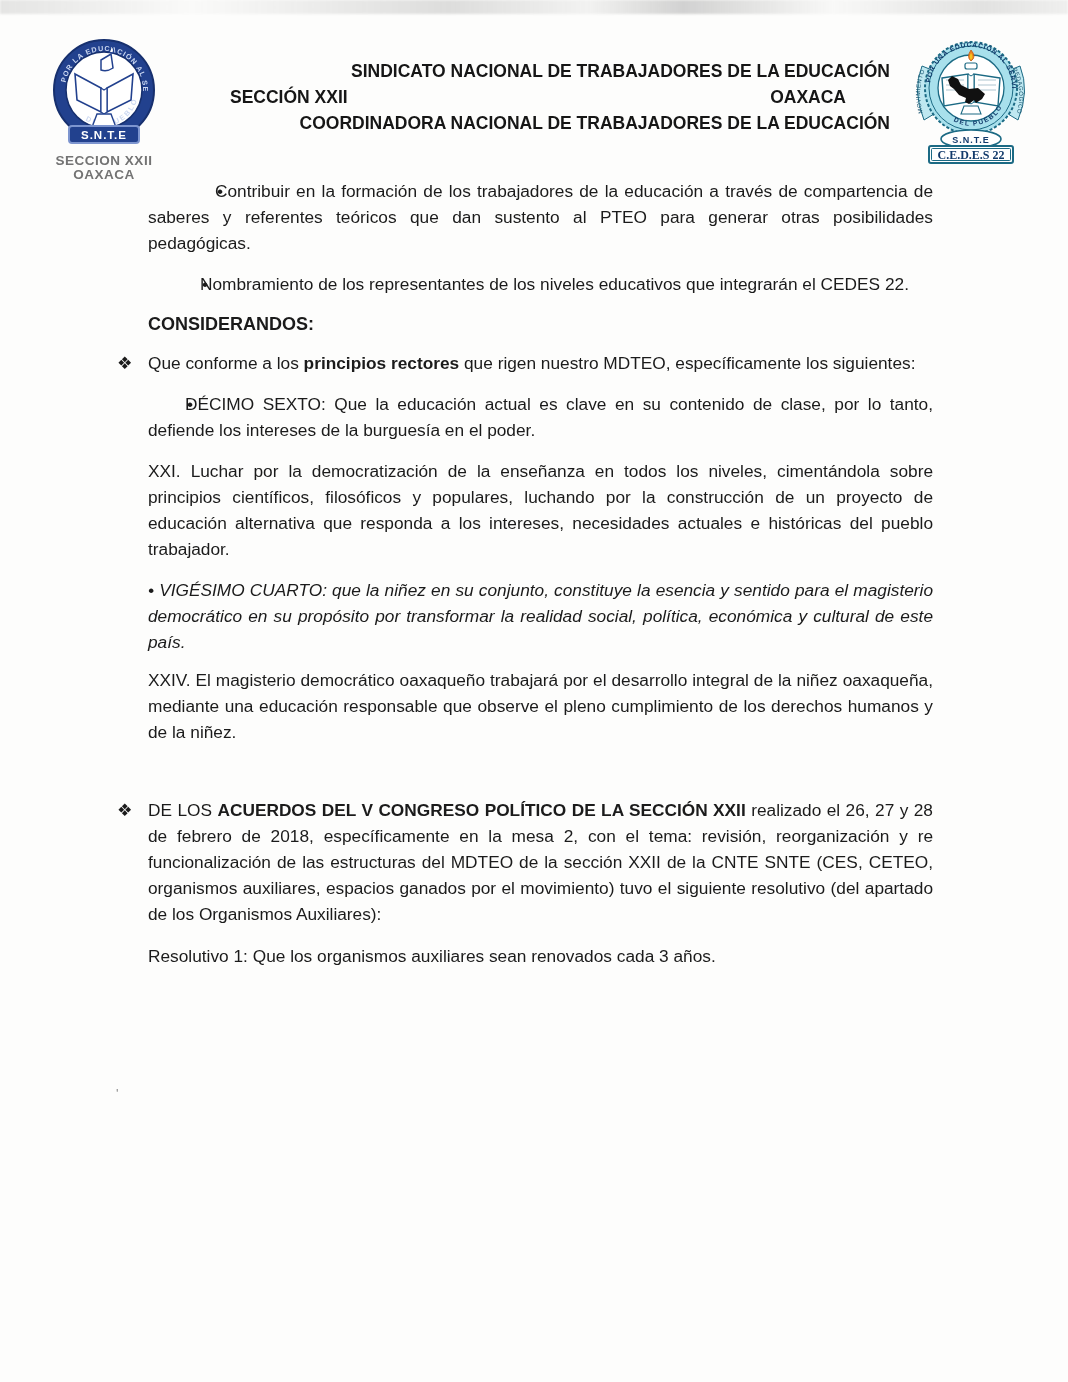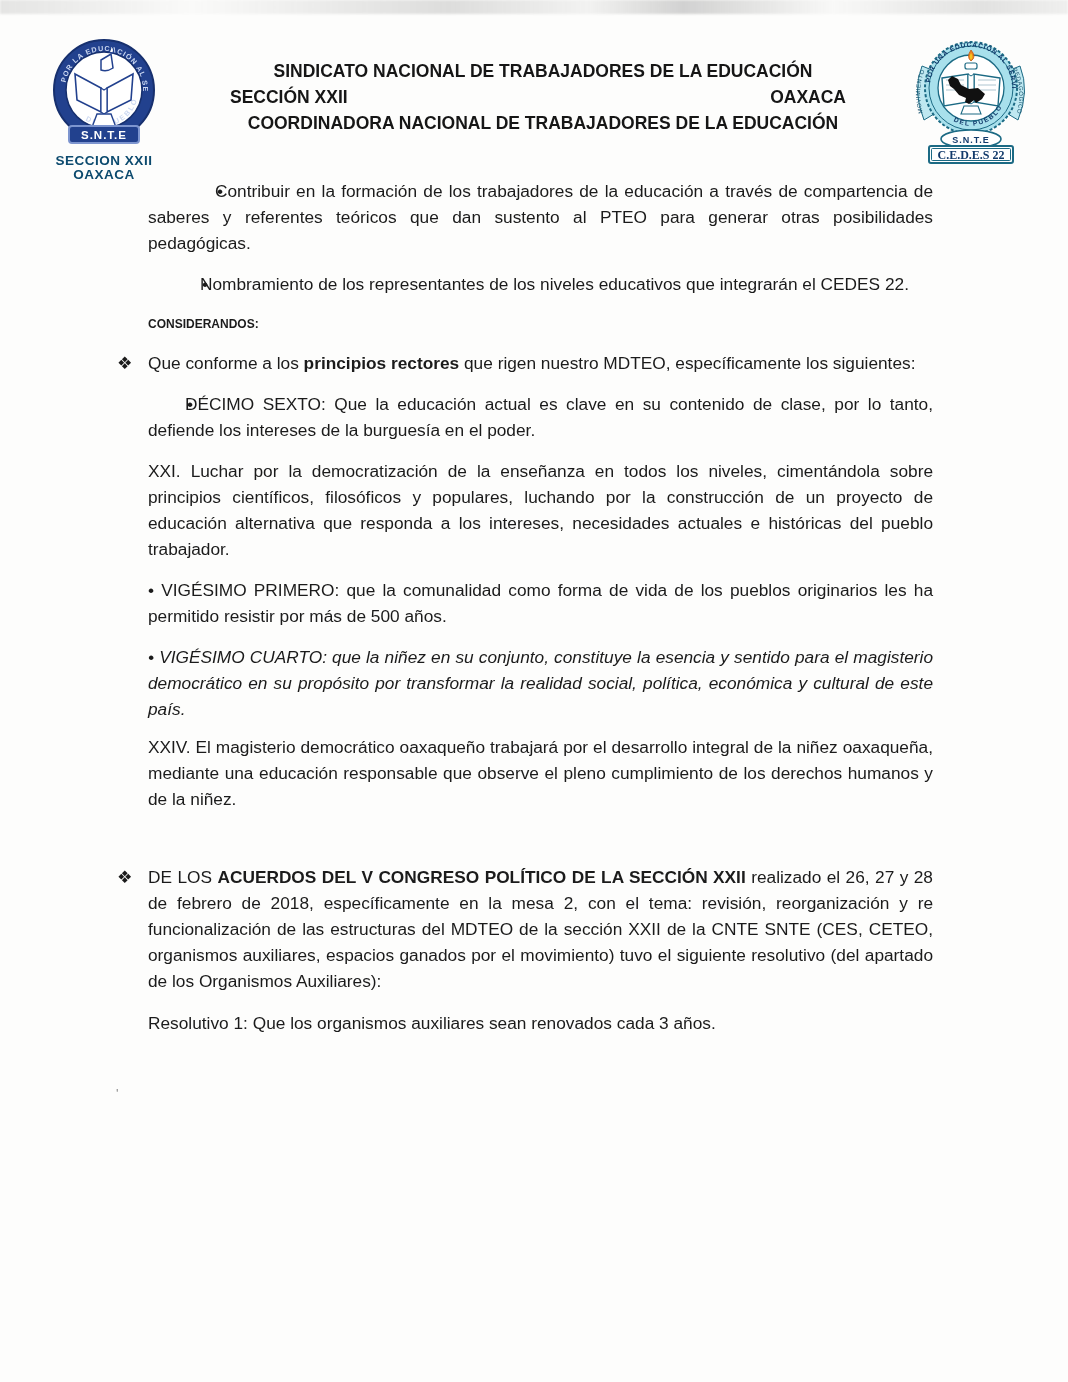--- a/index.html
+++ b/index.html
@@ -20,43 +20,43 @@
         rgba(120,120,120,.18) 0%, rgba(200,200,200,.05) 18%,
         rgba(110,110,110,.22) 42%, rgba(150,150,150,.10) 55%,
         rgba(100,100,100,.28) 64%, rgba(180,180,180,.06) 78%,
         rgba(120,120,120,.20) 92%, rgba(120,120,120,.10) 100%);
     filter:blur(1px);
   }
   .speck{position:absolute;color:#555;font-size:13px;opacity:.7;}
 
   
   .logo-left{position:absolute;left:45px;top:38px;width:118px;text-align:center;}
-  .logo-left .caption{color:#0c4a6e;font-weight:bold;font-size:13.5px;line-height:14px;letter-spacing:.5px;margin-top:-2px;}
+  .logo-left .caption{color:#737373;font-weight:bold;font-size:13.5px;line-height:14px;letter-spacing:.5px;margin-top:-2px;}
   .logo-right{position:absolute;left:908px;top:36px;width:126px;text-align:center;}
 
   .header-text{
     position:absolute;left:196px;top:58px;width:694px;
     font-weight:bold;font-size:17.5px;line-height:26px;color:#161616;
-    text-align:center;white-space:nowrap;
+    text-align:right;white-space:nowrap;
   }
   .header-line2{display:flex;justify-content:space-between;padding:0 44px 0 34px;}
 
   
   .content{
     position:absolute;left:148px;top:0;width:785px;
     padding-top:178px;
     font-size:17.3px;line-height:26px;
     text-align:justify;
   }
   .content p{margin:0 0 15px 0;position:relative;}
   .bullet-mark{position:absolute;left:2px;top:0;}
   .p-b1{text-indent:67px;}
   .p-b2{text-indent:52px;margin-bottom:14px !important;}
   .p-decimo{text-indent:37px;}
-  .h-considerandos{font-weight:bold;font-size:12px;margin-bottom:13px !important;text-align:left;}
+  .h-considerandos{font-weight:bold;font-size:18px;margin-bottom:13px !important;text-align:left;}
   .p-diamond{margin-left:67px;}
   .diamond-mark{position:absolute;left:-31px;top:0;}
   .p-vc{margin-bottom:12px !important;font-style:italic;}
   .p-xxiv{margin-bottom:52px !important;}
   .p-res{margin-bottom:16px !important;}
   .p-d2{margin-bottom:16px !important;}
   b{font-weight:bold;}
 </style>
 </head>
 <body>
@@ -176,21 +176,20 @@
       <span>Que conforme a los </span><b>principios rectores</b><span> que rigen nuestro MDTEO, específicamente los siguientes:</span>
     </p>
 
     <p class="p-decimo">
       <span class="bullet-mark">•</span>
       <span>DÉCIMO SEXTO: Que la educación actual es clave en su contenido de clase, por lo tanto, defiende los intereses de la burguesía en el poder.</span>
     </p>
 
     <p>XXI. Luchar por la democratización de la enseñanza en todos los niveles, cimentándola sobre principios científicos, filosóficos y populares, luchando por la construcción de un proyecto de educación alternativa que responda a los intereses, necesidades actuales e históricas del pueblo trabajador.</p>
 
-    <p>• VIGÉSIMO PRIMERO: que la comunalidad como forma de vida de los pueblos originarios les ha permitido resistir por más de 500 años.</p>
 
 
     <p class="p-vc">• VIGÉSIMO CUARTO: que la niñez en su conjunto, constituye la esencia y sentido para el magisterio democrático en su propósito por transformar la realidad social, política, económica y cultural de este país.</p>
 
     <p class="p-xxiv">XXIV. El magisterio democrático oaxaqueño trabajará por el desarrollo integral de la niñez oaxaqueña, mediante una educación responsable que observe el pleno cumplimiento de los derechos humanos y de la niñez.</p>
 
     <p class="p-diamond p-d2">
       <span class="diamond-mark">❖</span>
       <span>DE LOS </span><b>ACUERDOS DEL V CONGRESO POLÍTICO DE LA SECCIÓN XXII</b><span> realizado el 26, 27 y 28 de febrero de 2018, específicamente en la mesa 2, con el tema: revisión, reorganización y re funcionalización de las estructuras del MDTEO de la sección XXII de la CNTE SNTE (CES, CETEO, organismos auxiliares, espacios ganados por el movimiento) tuvo el siguiente resolutivo (del apartado de los Organismos Auxiliares):</span>
     </p>

